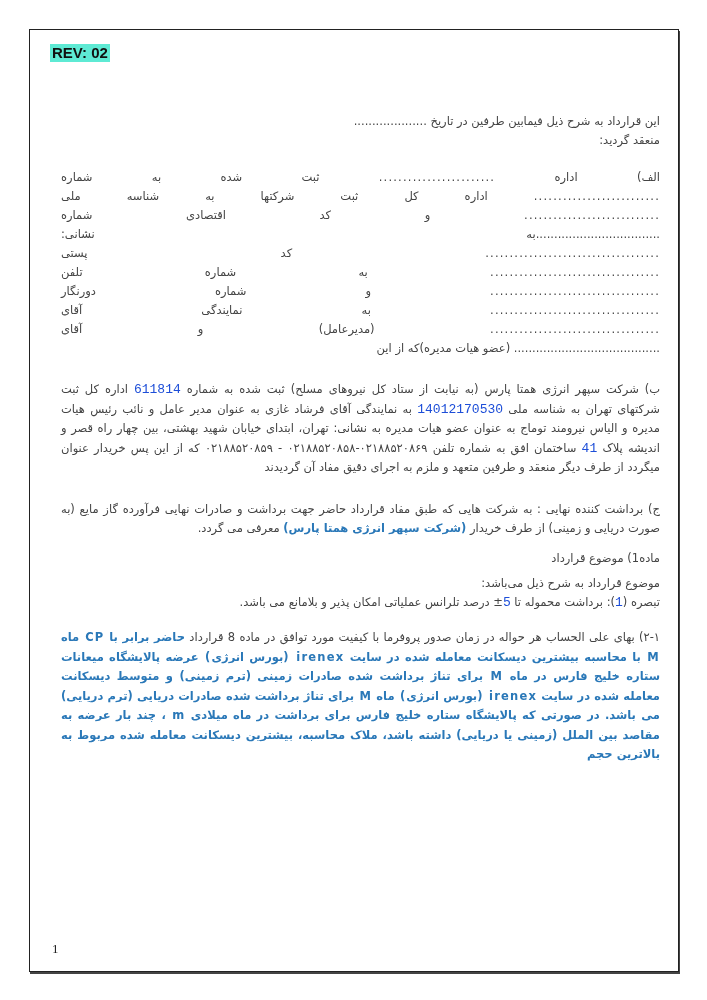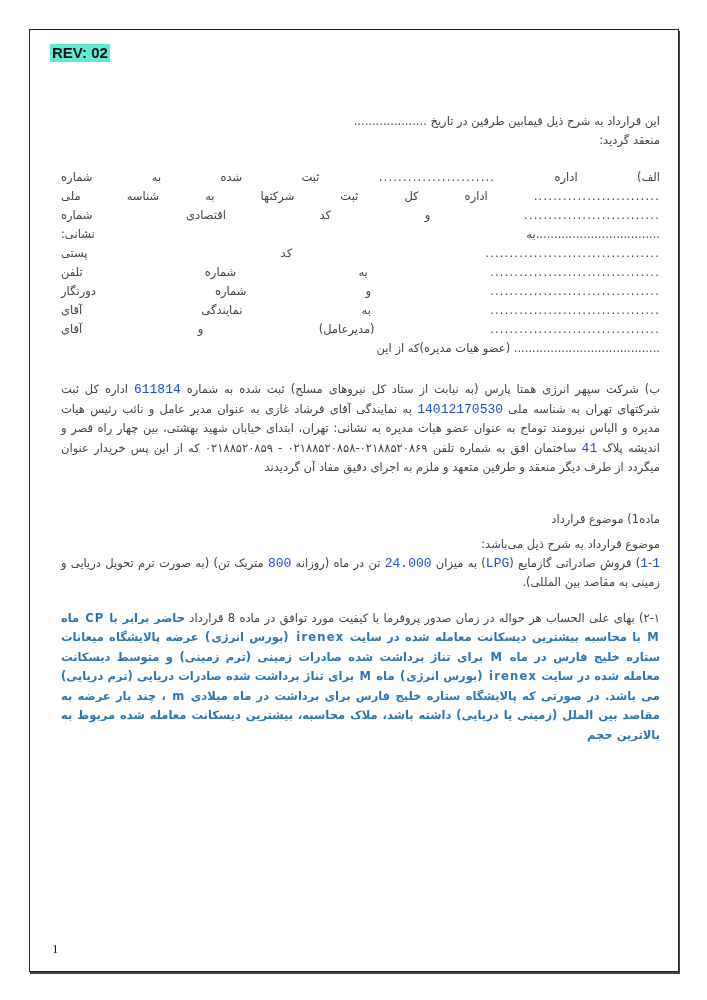--- a/index.html
+++ b/index.html
@@ -95,26 +95,30 @@
           <span>و</span>
           <span>آقای</span>
         </div>
         <div class="line"><span>........................................ (عضو هیات مدیره)که از این</span></div>
       </div>
     <div class="gap2"></div>
 
     <div class="para" id="party-b">ب) شرکت سپهر انرژی همتا پارس (به نیابت از ستاد کل نیروهای مسلح) ثبت شده به شماره <span class="num">611814</span> اداره کل ثبت شرکتهای تهران به شناسه ملی <span class="num">14012170530</span> به نمایندگی آقای فرشاد غازی به عنوان مدیر عامل و نائب رئیس هیات مدیره و الیاس نیرومند توماج به عنوان عضو هیات مدیره به نشانی: تهران، ابتدای خیابان شهید بهشتی، بین چهار راه قصر و اندیشه پلاک <span class="num">41</span> ساختمان افق به شماره تلفن ۰۲۱۸۸۵۲۰۸۶۹-۰۲۱۸۸۵۲۰۸۵۸ - ۰۲۱۸۸۵۲۰۸۵۹ که از این پس خریدار عنوان میگردد از طرف دیگر منعقد و طرفین متعهد و ملزم به اجرای دقیق مفاد آن گردیدند</div>
     <div class="gap2"></div>
 
+    <div class="para">
+      <span>ج) برداشت کننده نهایی : به شرکت هایی که طبق مفاد قرارداد حاضر جهت برداشت و صادرات نهایی فرآورده گاز مایع (به صورت دریایی و زمینی) از طرف خریدار</span>
+      <span class="blue">(شرکت سپهر انرژی همتا پارس)</span><span> معرفی می گردد.</span>
+    </div>
     <div class="gap1" style="height:10px"></div>
 
     <div class="line">ماده1) موضوع قرارداد</div>
     <div style="height:6px"></div>
     <div class="line">موضوع قرارداد به شرح ذیل می‌باشد:</div>
-    <div class="para" id="a1clause"><span class="num">1</span>-<span class="num">1</span>) فروش صادراتی گازمایع (<span class="num">LPG</span>) به میزان <span class="num">24.000</span> تن در ماه (روزانه <span class="num">800</span> متریک تن) (به صورت ترم تحویل دریایی و زمینی به مقاصد بین المللی).</div>
+    <div class="para" id="a1note">تبصره (<span class="num">1</span>): برداشت محموله تا <span class="num">5</span>± درصد تلرانس عملیاتی امکان پذیر و بلامانع می باشد.</div>
     <div style="height:8px"></div>
     <div style="height:8px"></div>
     <div class="para">
       <span>۲-۱) بهای علی الحساب هر حواله در زمان صدور پروفرما با کیفیت مورد توافق در ماده 8 قرارداد </span><span class="blue">حاضر برابر با CP ماه M با محاسبه بیشترین دیسکانت معامله شده در سایت irenex (بورس انرژی) عرضه پالایشگاه میعانات ستاره خلیج فارس در ماه M برای تناژ برداشت شده صادرات زمینی (ترم زمینی) و متوسط دیسکانت معامله شده در سایت irenex (بورس انرژی) ماه M برای تناژ برداشت شده صادرات دریایی (ترم دریایی) می باشد. در صورتی که پالایشگاه ستاره خلیج فارس برای برداشت در ماه میلادی m ، چند بار عرضه به مقاصد بین الملل (زمینی یا دریایی) داشته باشد، ملاک محاسبه، بیشترین دیسکانت معامله شده مربوط به بالاترین حجم</span>
     </div>
   </div>
 
   <div class="pagenum">1</div>
 </div>
 

